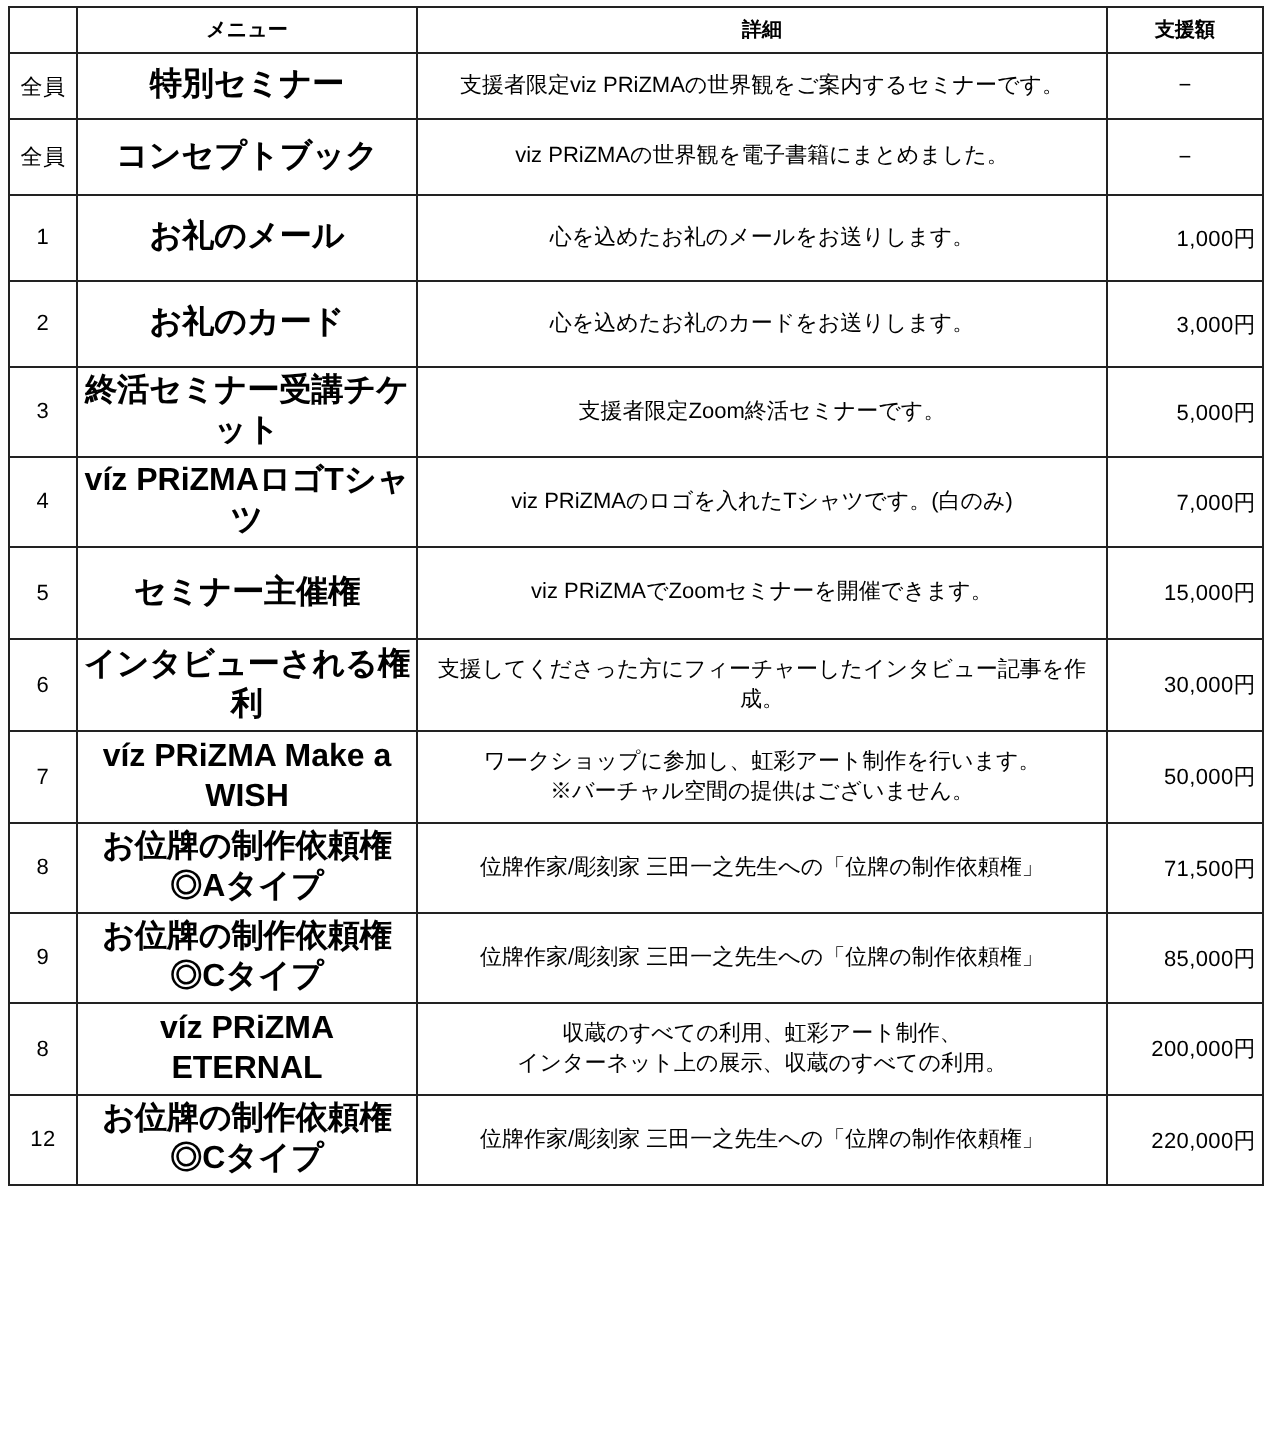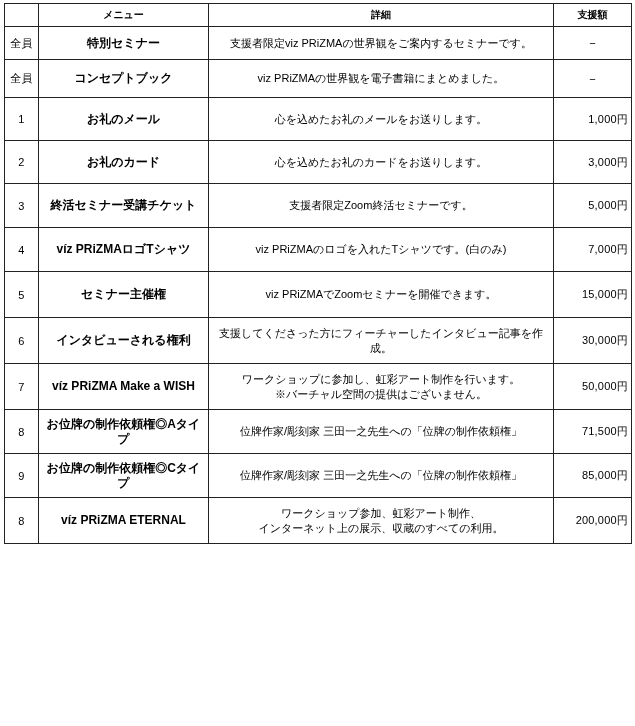--- a/index.html
+++ b/index.html
@@ -48,21 +48,21 @@
     text-align: center;
     font-size: 11px;
     letter-spacing: 0.3px;
   }
   td.num.word {
     font-size: 11px;
   }
   td.menu {
     text-align: center;
     font-weight: bold;
-    font-size: 12px;
+    font-size: 16px;
     line-height: 1.25;
   }
   td.desc {
     text-align: center;
     font-size: 11px;
     line-height: 1.35;
   }
   td.amt {
     text-align: right;
     font-size: 11px;
@@ -206,20 +206,30 @@
             <span class="ln">位牌作家/彫刻家 三田一之先生への「位牌の制作依頼権」</span>
           </td>
           <td class="amt">85,000円</td>
         </tr>
         <tr style="height: 46px;">
           <td class="num">8</td>
           <td class="menu">
             <span class="ln">víz PRiZMA ETERNAL</span>
           </td>
           <td class="desc">
-            <span class="ln">ワークショップ参加、虹彩アート制作、</span>
+            <span class="ln">収蔵のすべての利用、虹彩アート制作、</span>
             <span class="ln">インターネット上の展示、収蔵のすべての利用。</span>
           </td>
           <td class="amt">200,000円</td>
+        </tr>
+        <tr style="height: 43px;">
+          <td class="num">12</td>
+          <td class="menu">
+            <span class="ln">お位牌の制作依頼権◎Cタイプ</span>
+          </td>
+          <td class="desc">
+            <span class="ln">位牌作家/彫刻家 三田一之先生への「位牌の制作依頼権」</span>
+          </td>
+          <td class="amt">220,000円</td>
         </tr>
       </tbody>
   </table>
 </div>
 
 </body></html>

